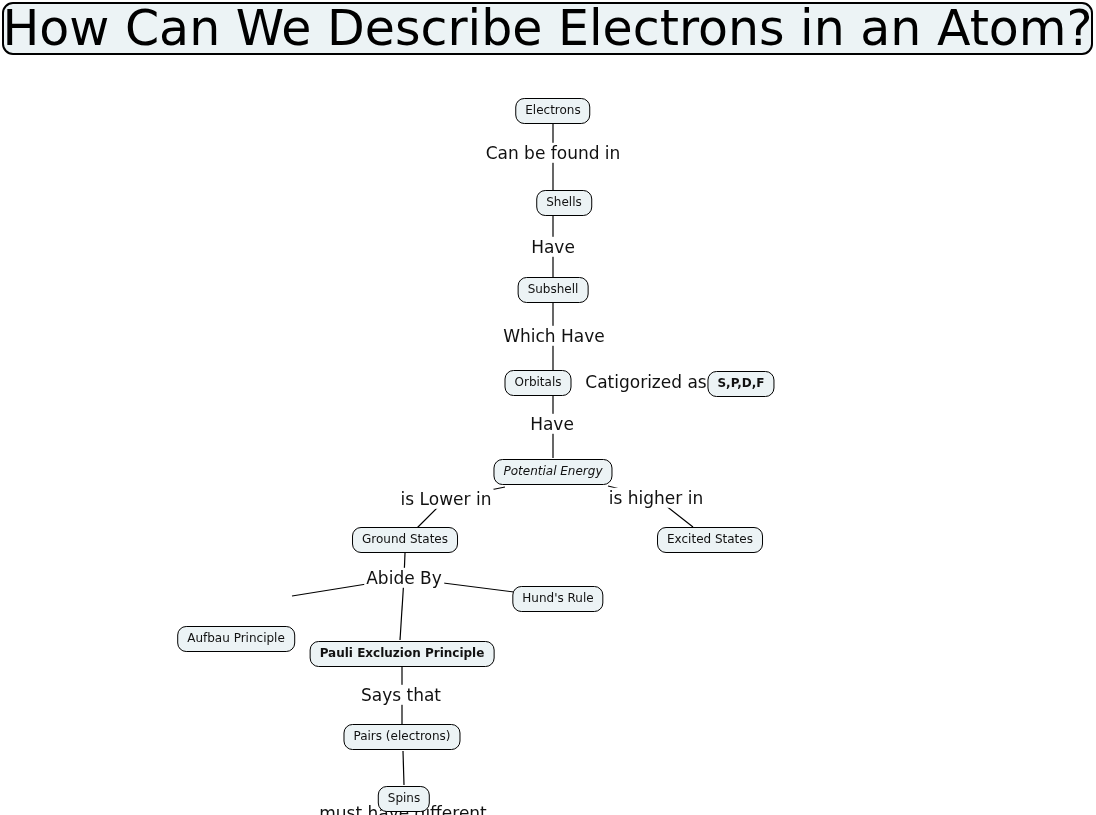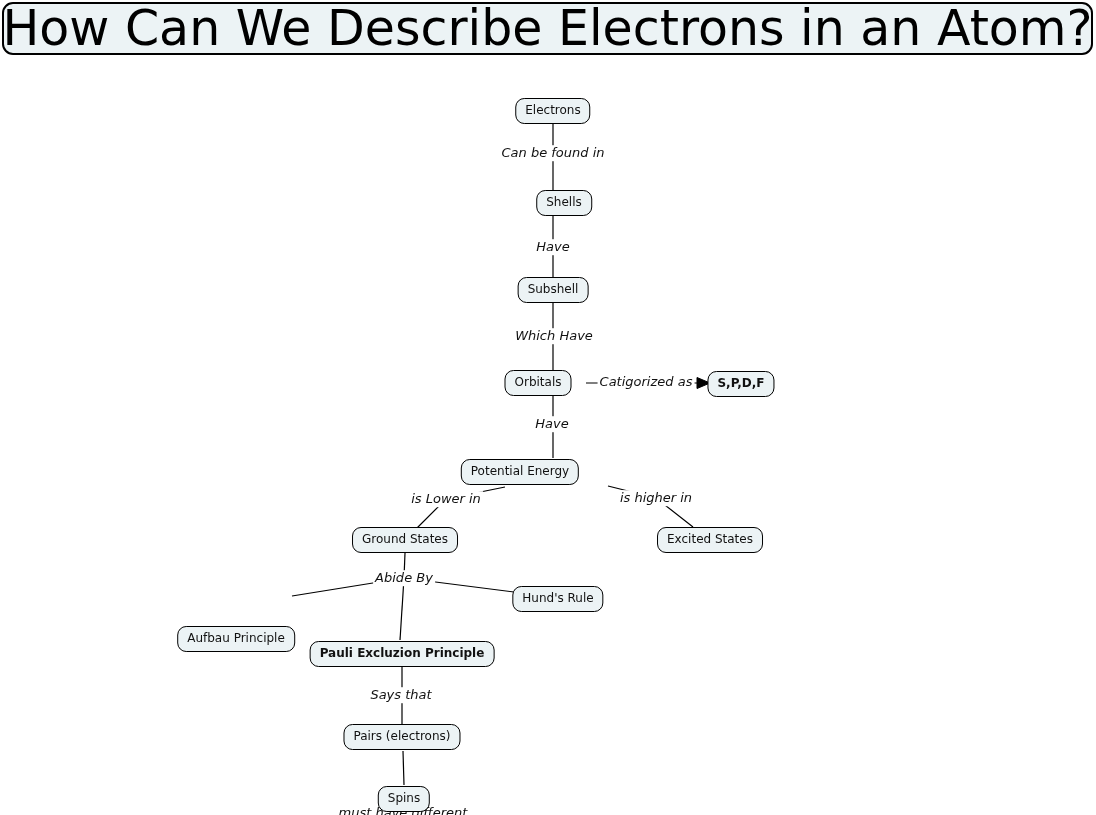--- a/index.html
+++ b/index.html
@@ -62,25 +62,24 @@
     line-height: 1.25;
     white-space: nowrap;
     text-align: center;
     color: var(--text);
   }
   .edge-label {
     position: absolute;
     transform: translate(-50%, -50%);
     background: var(--background);
     padding: 0 2px;
-    font-size: 13px;
+    font-size: 17px;
     line-height: 1.2;
     white-space: nowrap;
     color: var(--text);
-    font-style: italic;
   }
 </style>
 </head>
 <body>
 
 <div class="canvas">
 
   <svg class="edges">
     <line x1="553" y1="110" x2="553" y2="190"></line>
     <line x1="553" y1="216" x2="553" y2="277"></line>
@@ -109,21 +108,21 @@
   <div class="edge-label" style="left:656px; top:498px;">is higher in</div>
   <div class="edge-label" style="left:404px; top:578px;">Abide By</div>
   <div class="edge-label" style="left:401px; top:695px;">Says that</div>
   <div class="edge-label" style="left:403px; top:813px;">must have different</div>
 
   <div class="node" style="left:553px; top:111px;">Electrons</div>
   <div class="node" style="left:528px; top:203px;margin-left:36px;">Shells</div>
   <div class="node" style="left:553px; top:290px;">Subshell</div>
   <div class="node" style="left:538px; top:383px;">Orbitals</div>
   <div class="node" style="left:741px; top:384px;font-weight:bold;">S,P,D,F</div>
-  <div class="node" style="left:520px; top:472px;">Potential Energy</div>
+  <div class="node" style="left:553px; top:472px;font-style:italic;">Potential Energy</div>
   <div class="node" style="left:405px; top:540px;">Ground States</div>
   <div class="node" style="left:710px; top:540px;text-align:right;">Excited States</div>
   <div class="node" style="left:236px; top:639px;">Aufbau Principle</div>
   <div class="node" style="left:558px; top:599px;">Hund's Rule</div>
   <div class="node" style="left:402px; top:654px;font-weight:bold;">Pauli Excluzion Principle</div>
   <div class="node" style="left:402px; top:737px;">Pairs (electrons)</div>
   <div class="node" style="left:404px; top:799px;">Spins</div>
 
 </div>
 

